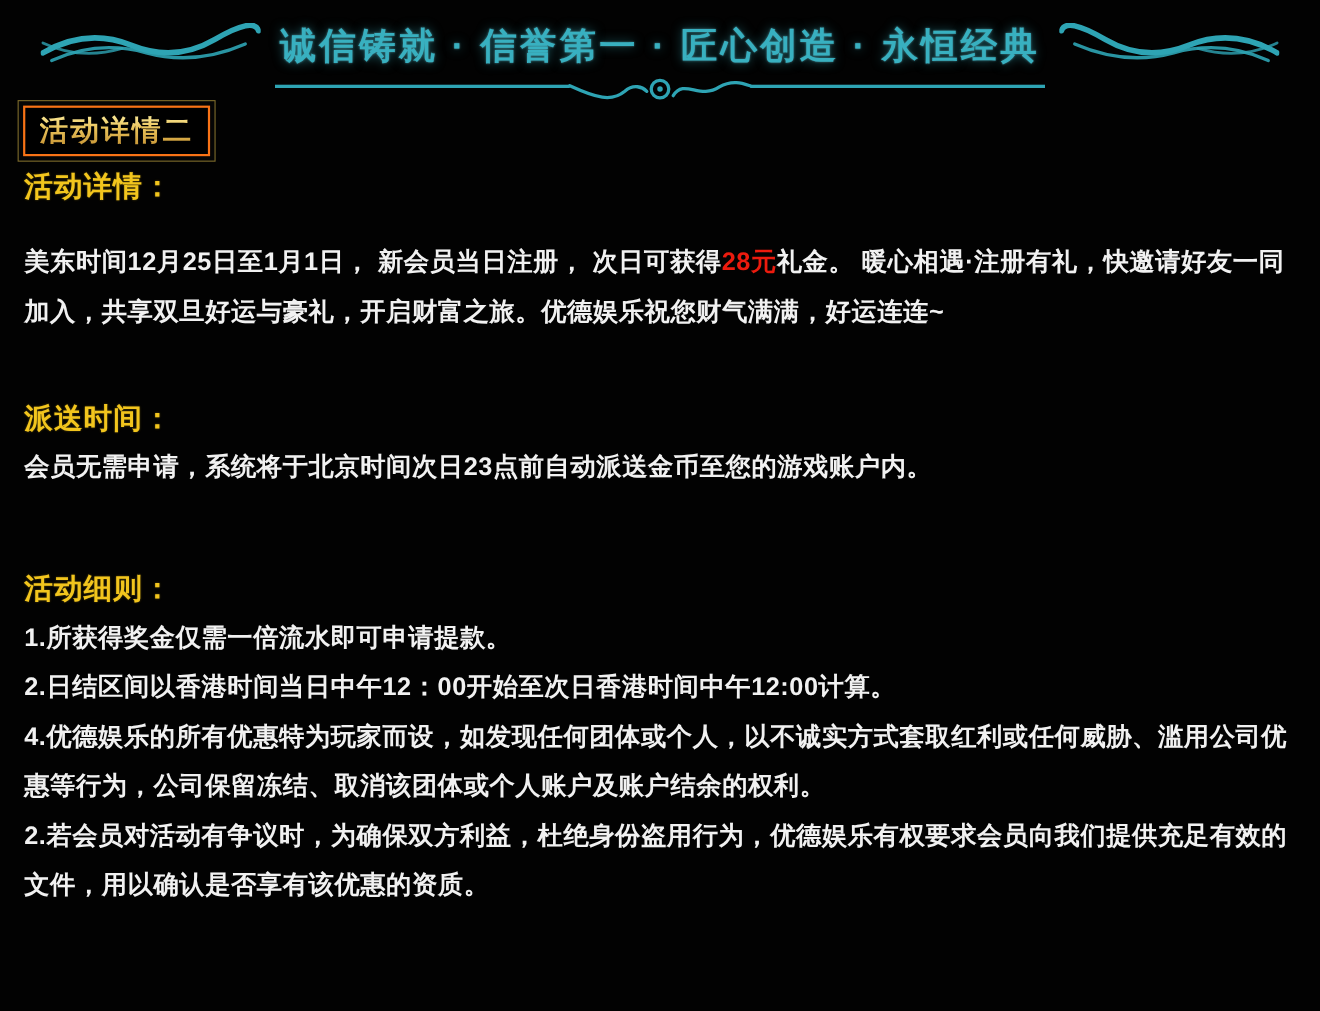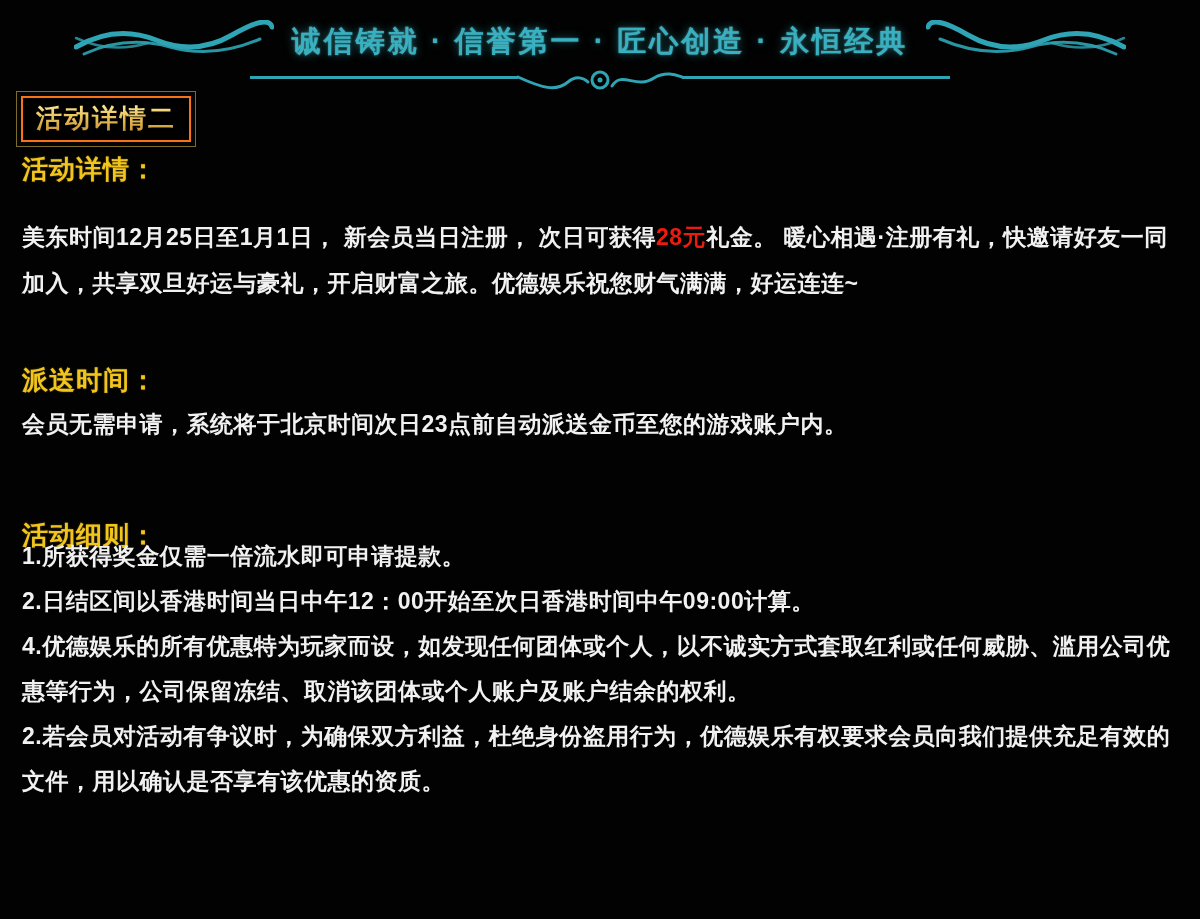--- a/index.html
+++ b/index.html
@@ -6,21 +6,21 @@
   .page {
     position:relative; width:1200px; height:919px;
     background:#020202; overflow:hidden;
     font-family:"Liberation Sans","DejaVu Sans",sans-serif;
   }
 
   
   .header { position:absolute; top:0; left:0; width:100%; text-align:center; }
   .header-row { display:flex; align-items:center; justify-content:center; gap:18px; padding-top:20px; }
   .banner-text {
-    color:#38b0c0; font-size:29px; font-weight:700; letter-spacing:3px;
+    color:#38b0c0; font-size:33px; font-weight:700; letter-spacing:3px;
     text-shadow:0 0 10px rgba(56,176,192,.55), 0 0 2px rgba(120,220,235,.6);
     white-space:nowrap;
   }
   .flourish { flex:0 0 auto; }
   .flourish.right { transform:scaleX(-1); }
   .divider { display:block; margin:0 auto; }
 
   
   .badge {
     position:absolute; top:96px; left:21px;
@@ -45,21 +45,21 @@
   #delivery-heading { top:363px; }
   #rules-heading { top:518px; }
 
   
   .body-text {
     position:absolute; left:22px; width:1160px;
     color:#f1f1f1; font-weight:700; font-size:23px; letter-spacing:0.5px;
   }
   #details-para { top:214px; line-height:46px; }
   #delivery-body { top:410px; line-height:28px; }
-  #rules-list { top:534px; line-height:45px; }
+  #rules-list { top:557px; line-height:45px; }
   .rule-item { margin:0; }
   .highlight-red { color:#ec1b0e;margin-top:48px; }
 </style>
 </head>
 <body>
 
 <div class="page">
 
   <div class="header">
     <div class="header-row">
@@ -99,18 +99,18 @@
   <div id="details-para" class="body-text">
     <span>美东时间12月25日至1月1日， 新会员当日注册， 次日可获得</span><span class="highlight-red">28元</span><span>礼金。 暖心相遇·注册有礼，快邀请好友一同加入，共享双旦好运与豪礼，开启财富之旅。优德娱乐祝您财气满满，好运连连~</span>
   </div>
 
   <div id="delivery-heading" class="sec-heading">派送时间：</div>
   <div id="delivery-body" class="body-text">会员无需申请，系统将于北京时间次日23点前自动派送金币至您的游戏账户内。</div>
 
   <div id="rules-heading" class="sec-heading">活动细则：</div>
   <div id="rules-list" class="body-text">
     <div class="rule-item">1.所获得奖金仅需一倍流水即可申请提款。</div>
-    <div class="rule-item">2.日结区间以香港时间当日中午12：00开始至次日香港时间中午09:00计算。</div>
+    <div class="rule-item">2.日结区间以香港时间当日中午12：00开始至次日香港时间中午12:00计算。</div>
     <div class="rule-item">4.优德娱乐的所有优惠特为玩家而设，如发现任何团体或个人，以不诚实方式套取红利或任何威胁、滥用公司优惠等行为，公司保留冻结、取消该团体或个人账户及账户结余的权利。</div>
     <div class="rule-item">2.若会员对活动有争议时，为确保双方利益，杜绝身份盗用行为，优德娱乐有权要求会员向我们提供充足有效的文件，用以确认是否享有该优惠的资质。</div>
   </div>
 
 </div>
 
 </body></html>

